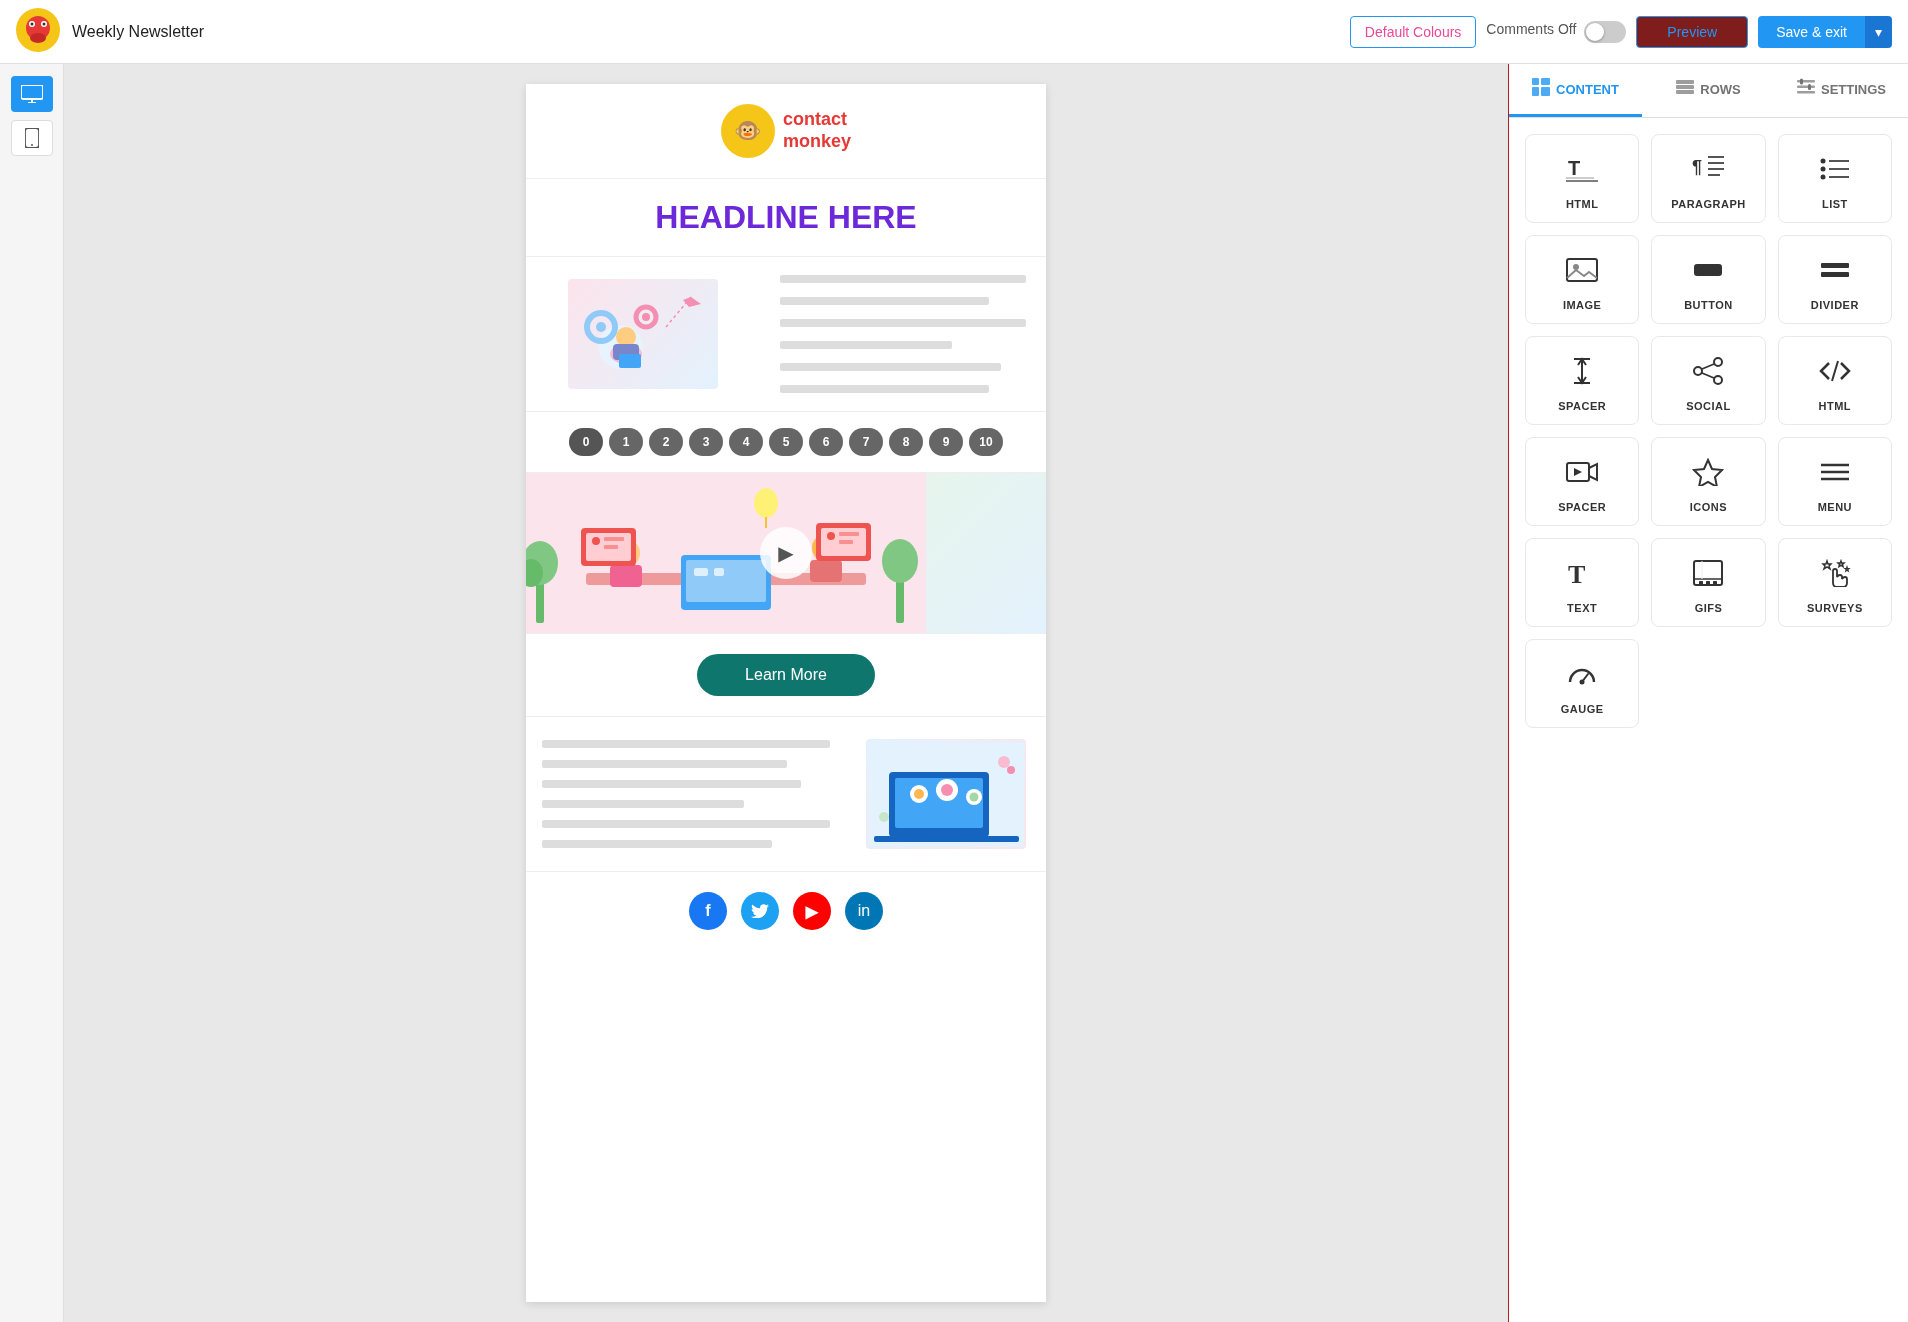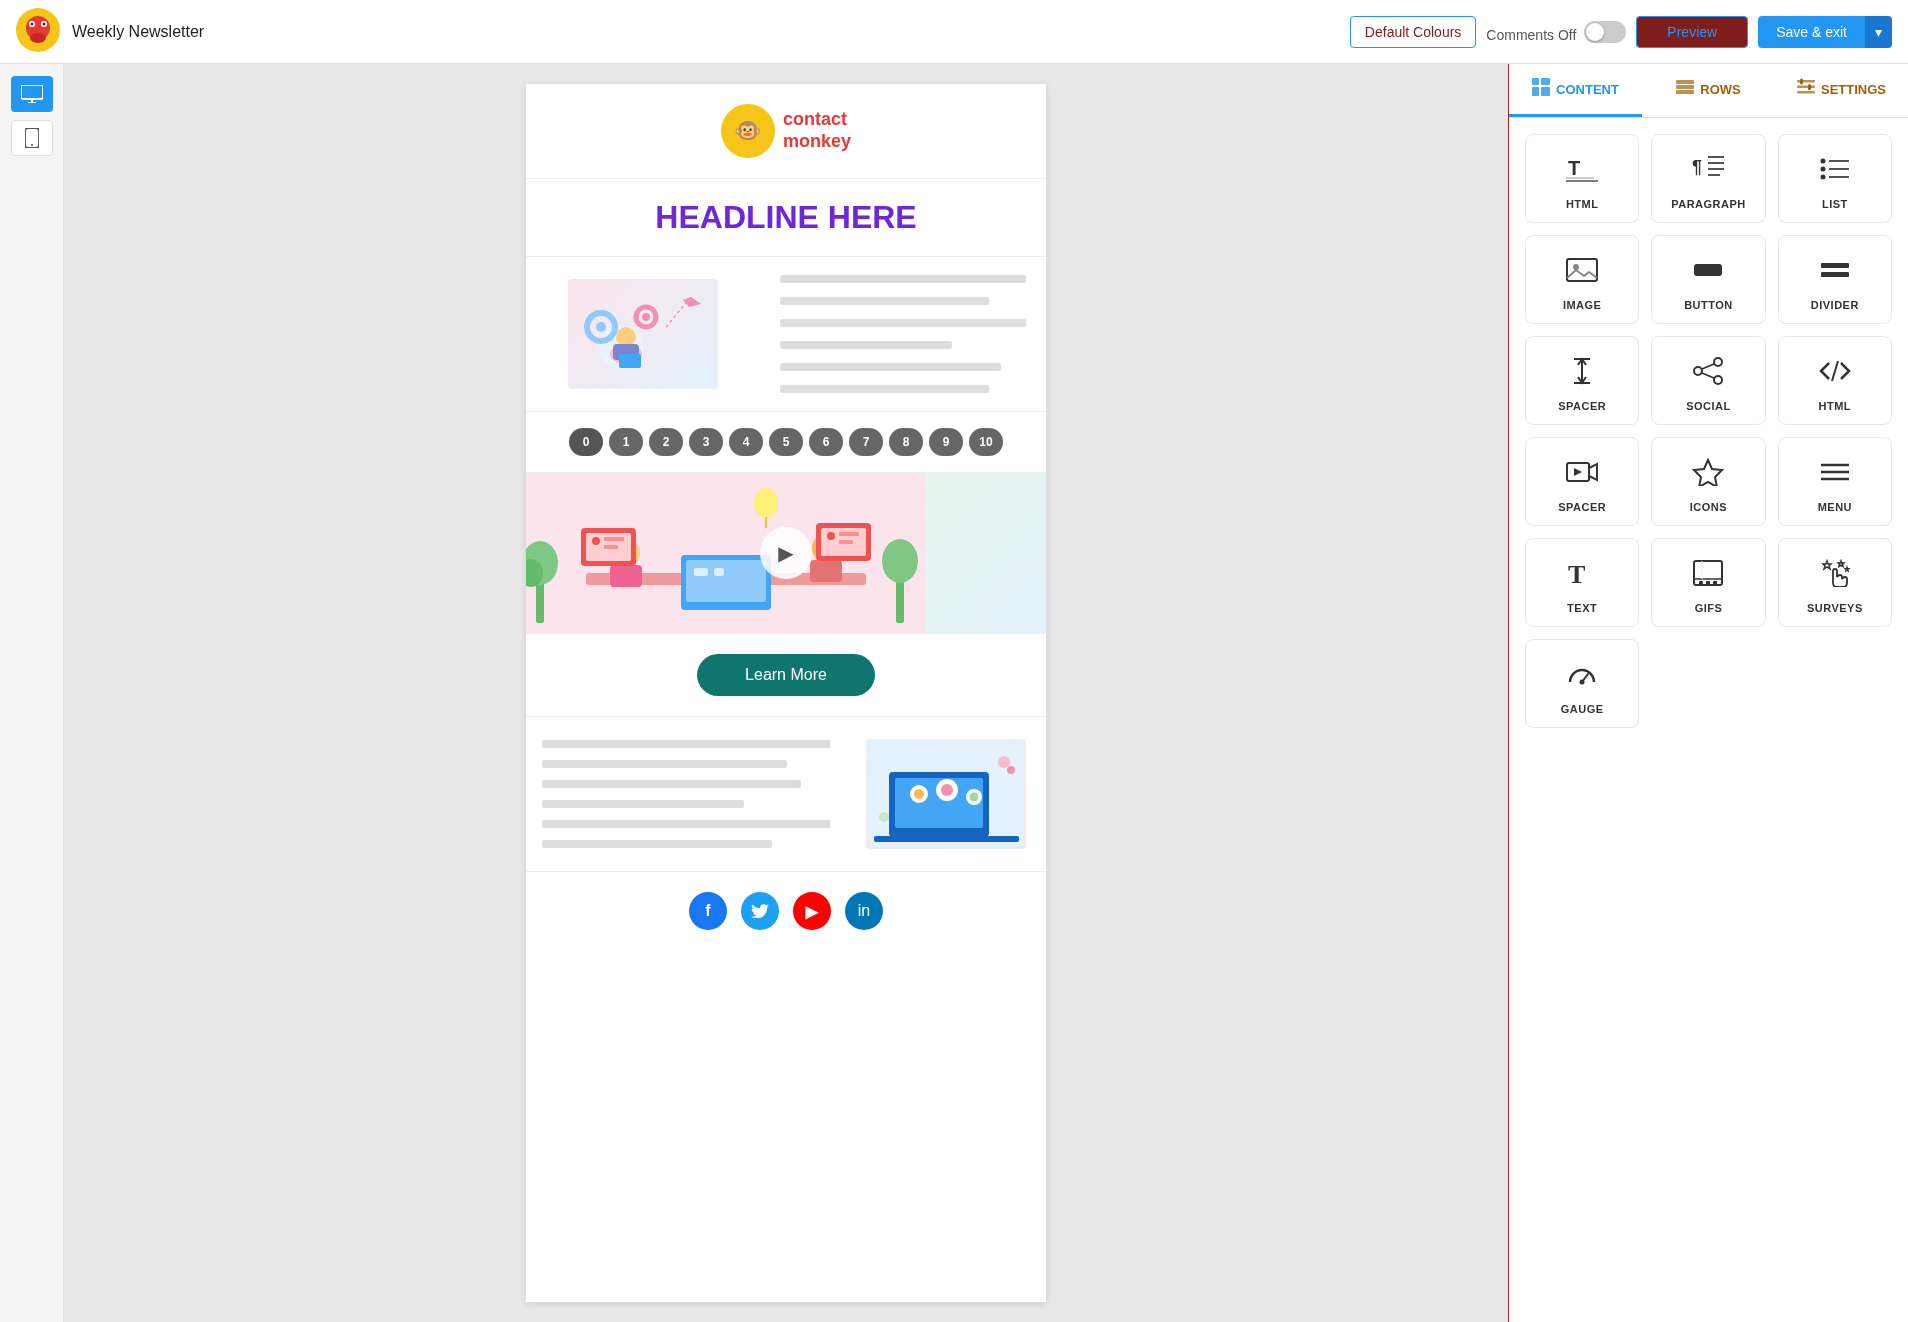--- a/index.html
+++ b/index.html
@@ -7,24 +7,24 @@
 
     
     .topbar {
       display: flex; align-items: center; height: 64px;
       background: #fff; border-bottom: 1px solid #e0e0e0;
       padding: 0 16px; gap: 12px; position: relative; z-index: 10;
     }
     .topbar-title { font-size: 16px; font-weight: 500; color: #222; flex: 1; }
     .topbar-right { display: flex; align-items: center; gap: 10px; }
     .btn-default-colours {
-      border: 1.5px solid #2196f3; color: #7f1d1d; background: #fff;
+      border: 1.5px solid #2196f3; color: #ec4899; background: #fff;
       border-radius: 4px; padding: 7px 14px; font-size: 14px; cursor: pointer;
     }
-    .comments-off { display: flex; align-items: flex-end; gap: 8px; font-size: 14px; color: #555; }
+    .comments-off { display: flex; align-items: flex-start; gap: 8px; font-size: 14px; color: #555; }
     .toggle {
       width: 42px; height: 22px; background: #ccc; border-radius: 11px;
       position: relative; cursor: pointer;
     }
     .toggle-knob {
       width: 18px; height: 18px; background: #fff; border-radius: 50%;
       position: absolute; top: 2px; left: 2px; transition: left 0.2s;
       box-shadow: 0 1px 3px rgba(0,0,0,0.3);
     }
     .btn-preview {
@@ -170,21 +170,21 @@
     .right-panel {
       width: 400px; background: #fff; border-left: 1px solid #b91c1c;
       display: flex; flex-direction: column;
     }
     .panel-tabs {
       display: flex; border-bottom: 1px solid #e0e0e0;
     }
     .panel-tab {
       flex: 1; display: flex; align-items: center; justify-content: center; gap: 6px;
       padding: 14px 8px; font-size: 13px; font-weight: 600; cursor: pointer;
-      border-bottom: 3px solid transparent; color: #a16207;
+      border-bottom: 3px solid transparent; color: #737373;
     }
     .panel-tab.active { border-bottom-color: #2196f3; color: #2196f3; }
     .panel-tab-icon { font-size: 16px; }
 
     .panel-content { flex: 1; overflow-y: auto; padding: 16px; }
     .content-grid { display: grid; grid-template-columns: repeat(3, 1fr); gap: 12px; }
     .content-item {
       border: 1px solid #e8e8e8; border-radius: 8px;
       padding: 20px 10px 12px; display: flex; flex-direction: column;
       align-items: center; gap: 8px; cursor: pointer;

